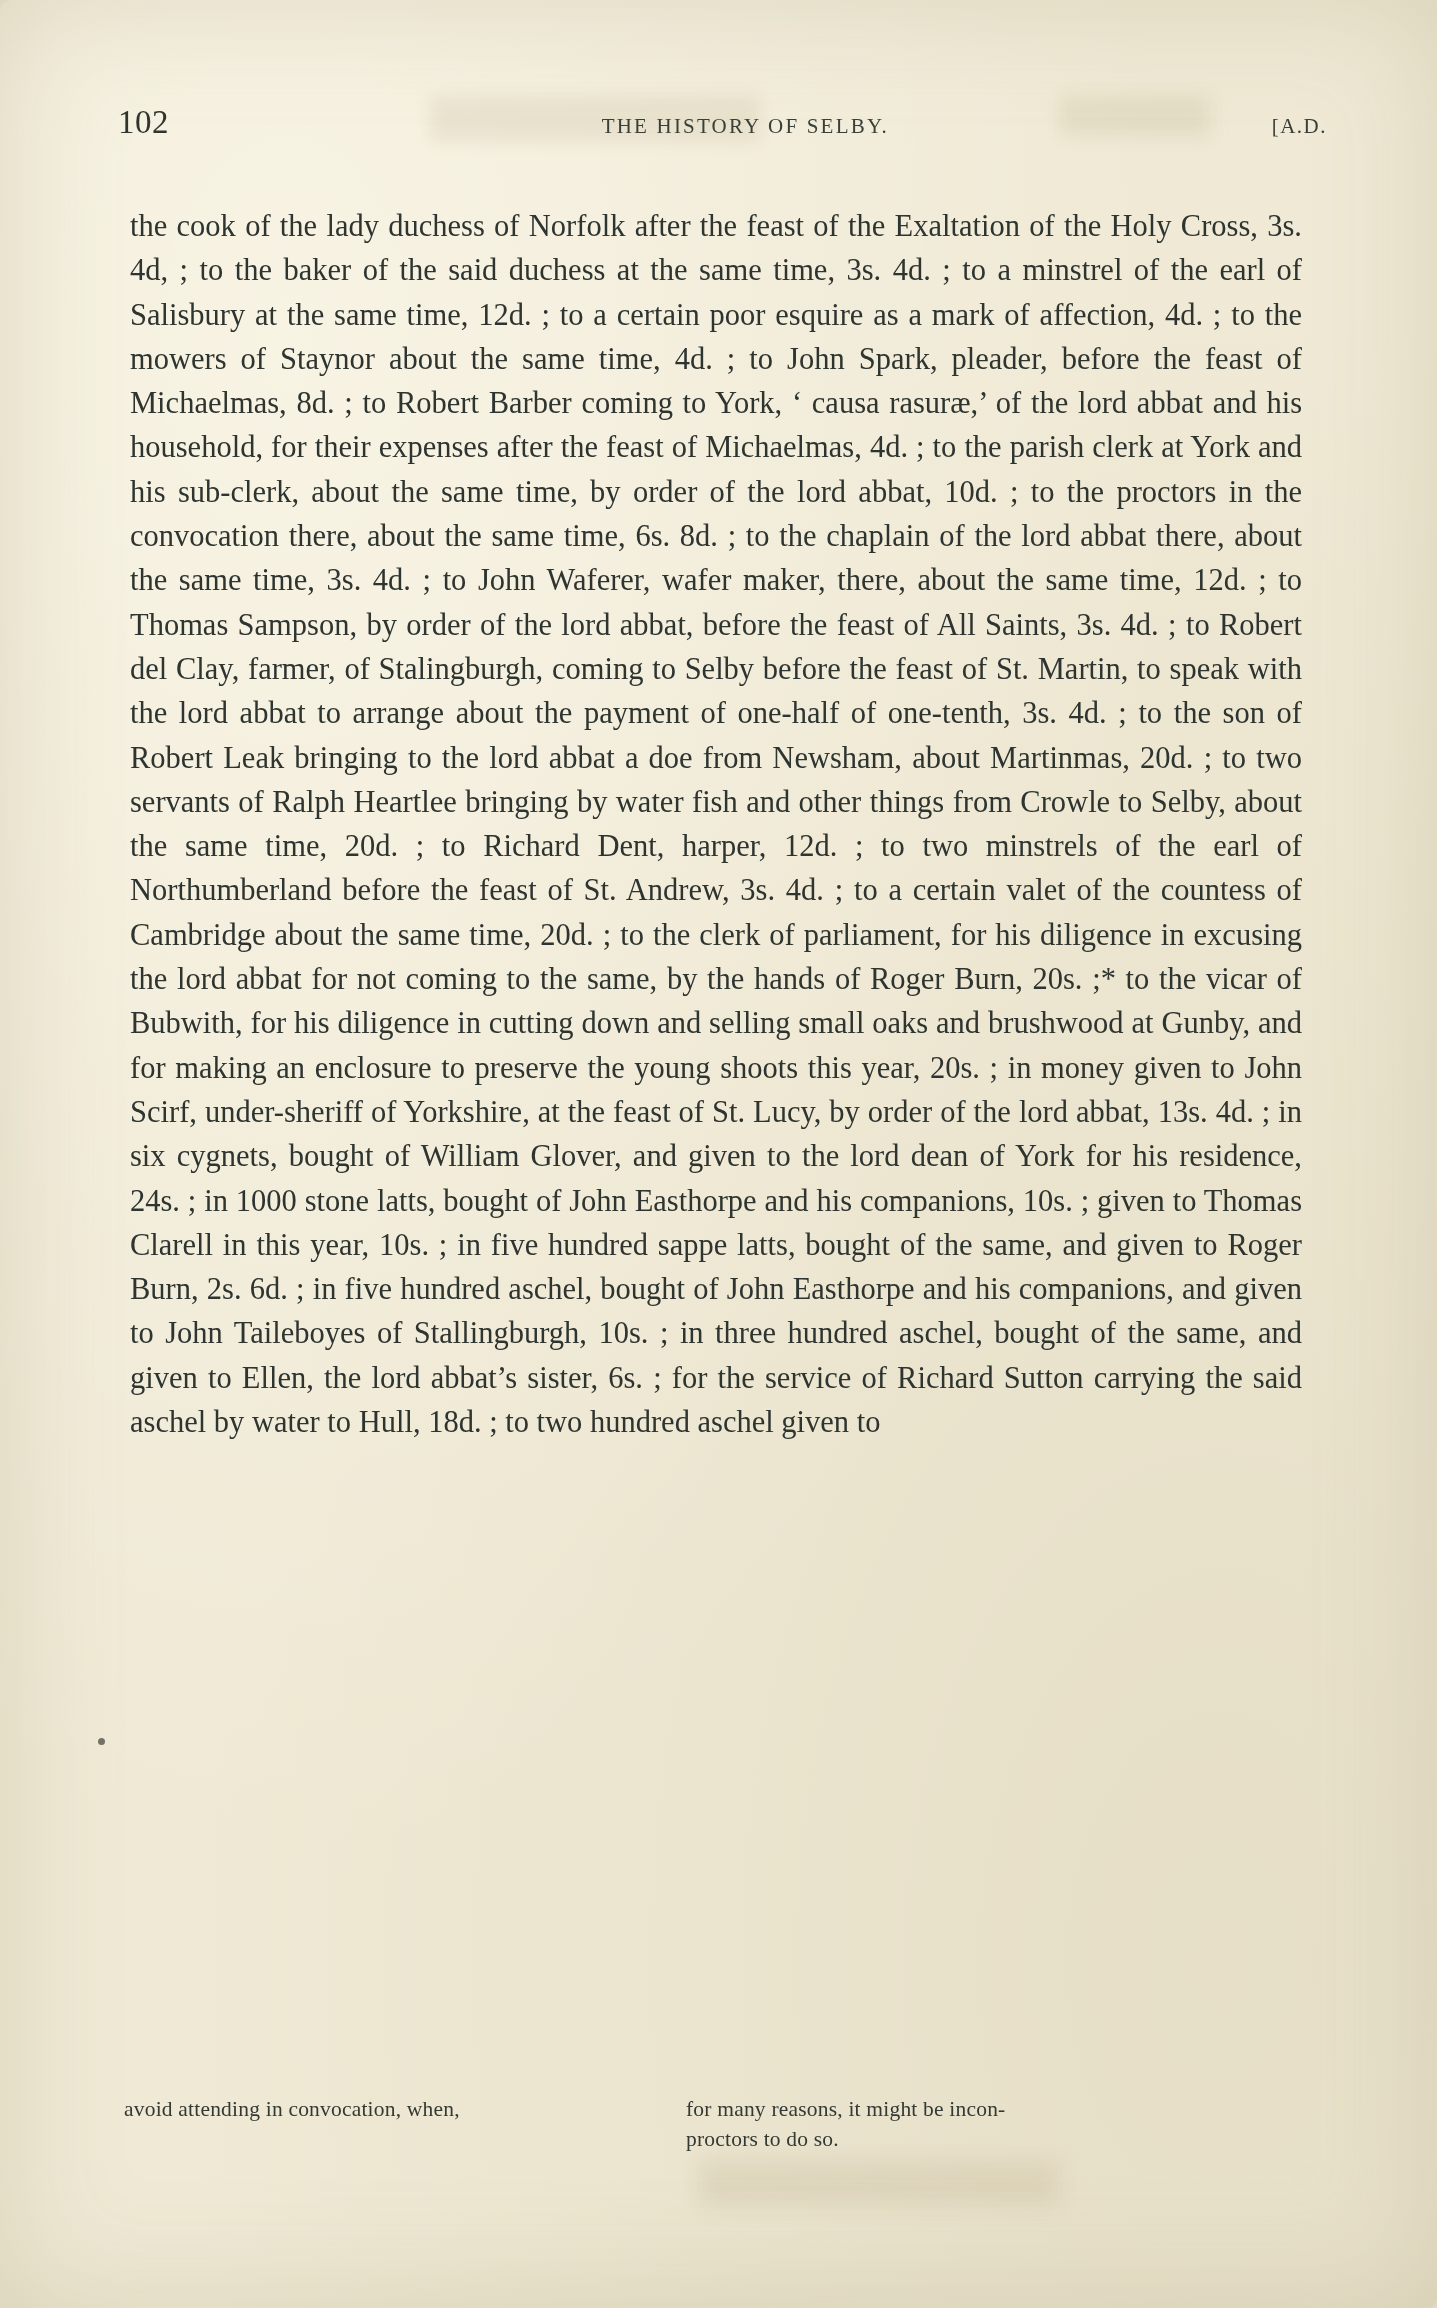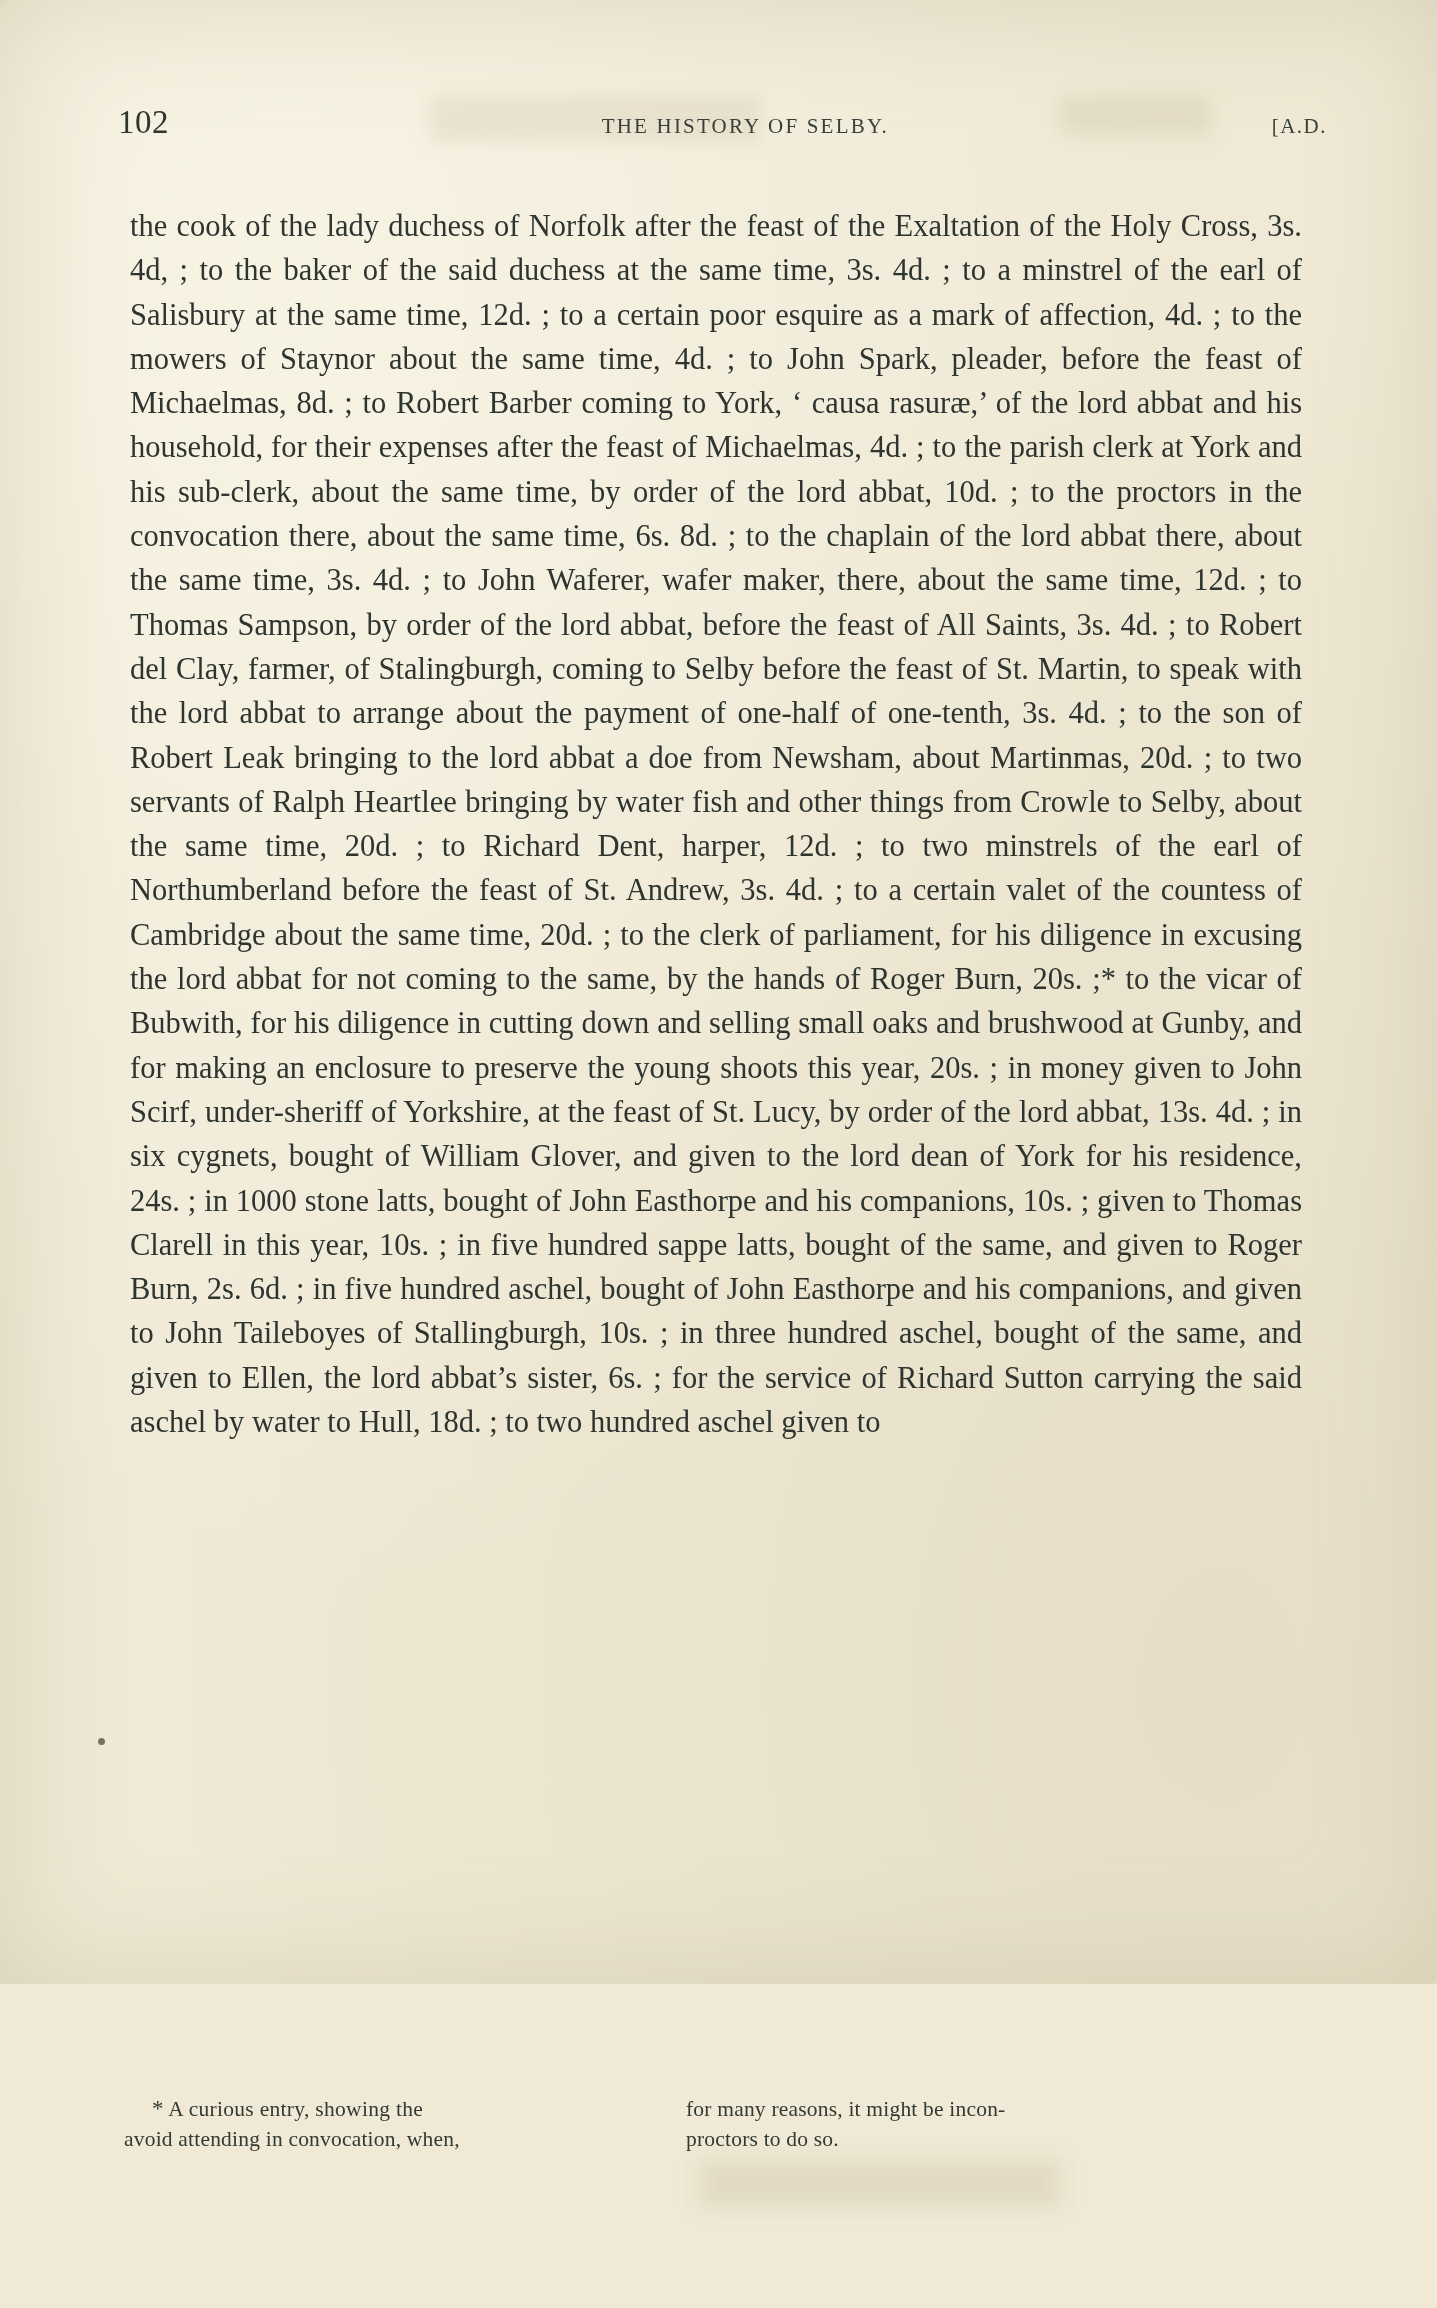--- a/index.html
+++ b/index.html
@@ -10,21 +10,21 @@
     width: 1437px;
     height: 2308px;
     background: #efe9d5;
     font-family: "Liberation Serif", serif;
     color: #2f3530;
     overflow: hidden;
   }
   .page {
     position: relative;
     width: 1437px;
-    height: 1984px;
+    height: 2308px;
     box-sizing: border-box;
     background:
       radial-gradient(ellipse at 20% 15%, rgba(255,252,240,0.55) 0%, rgba(255,252,240,0) 55%),
       radial-gradient(ellipse at 85% 85%, rgba(214,203,172,0.35) 0%, rgba(214,203,172,0) 60%),
       #efe9d5;
     border-radius: 11px;
   }
   .header {
     position: absolute;
     top: 104px;
@@ -163,24 +163,20 @@
 
   <div class="body-text">
     <p>the cook of the lady duchess of Norfolk after the feast of the Exaltation of the Holy Cross, 3s. 4d, ; to the baker of the said duchess at the same time, 3s. 4d. ; to a minstrel of the earl of Salisbury at the same time, 12d. ; to a certain poor esquire as a mark of affection, 4d. ; to the mowers of Staynor about the same time, 4d. ; to John Spark, pleader, before the feast of Michaelmas, 8d. ; to Robert Barber coming to York, ‘ causa rasuræ,’ of the lord abbat and his household, for their expenses after the feast of Michaelmas, 4d. ; to the parish clerk at York and his sub-clerk, about the same time, by order of the lord abbat, 10d. ; to the proctors in the convocation there, about the same time, 6s. 8d. ; to the chaplain of the lord abbat there, about the same time, 3s. 4d. ; to John Waferer, wafer maker, there, about the same time, 12d. ; to Thomas Sampson, by order of the lord abbat, before the feast of All Saints, 3s. 4d. ; to Robert del Clay, farmer, of Stalingburgh, coming to Selby before the feast of St. Martin, to speak with the lord abbat to arrange about the payment of one-half of one-tenth, 3s. 4d. ; to the son of Robert Leak bringing to the lord abbat a doe from Newsham, about Martinmas, 20d. ; to two servants of Ralph Heartlee bringing by water fish and other things from Crowle to Selby, about the same time, 20d. ; to Richard Dent, harper, 12d. ; to two minstrels of the earl of Northumberland before the feast of St. Andrew, 3s. 4d. ; to a certain valet of the countess of Cambridge about the same time, 20d. ; to the clerk of parliament, for his diligence in excusing the lord abbat for not coming to the same, by the hands of Roger Burn, 20s. ;* to the vicar of Bubwith, for his diligence in cutting down and selling small oaks and brushwood at Gunby, and for making an enclosure to preserve the young shoots this year, 20s. ; in money given to John Scirf, under-sheriff of Yorkshire, at the feast of St. Lucy, by order of the lord abbat, 13s. 4d. ; in six cygnets, bought of William Glover, and given to the lord dean of York for his residence, 24s. ; in 1000 stone latts, bought of John Easthorpe and his companions, 10s. ; given to Thomas Clarell in this year, 10s. ; in five hundred sappe latts, bought of the same, and given to Roger Burn, 2s. 6d. ; in five hundred aschel, bought of John Easthorpe and his companions, and given to John Taileboyes of Stallingburgh, 10s. ; in three hundred aschel, bought of the same, and given to Ellen, the lord abbat’s sister, 6s. ; for the service of Richard Sutton carrying the said aschel by water to Hull, 18d. ; to two hundred aschel given to</p>
   </div>
 
   <div class="marginal-dot"></div>
 
   <div class="footnote">
     <div class="footnote-cols">
       <div class="fn-col-a">
-        <div class="fn-line-1">
-          <span class="star">*</span>
-          <span>A curious entry, showing the</span>
-        </div>
         <div class="fn-line">avoid attending in convocation, when,</div>
       </div>
       <div class="fn-col-b">
         <div class="fn-line">for many reasons, it might be incon-</div>
         <div class="fn-line">proctors to do so.</div>
       </div>
     </div>
   </div>
 
   <div class="edge-shade"></div>

